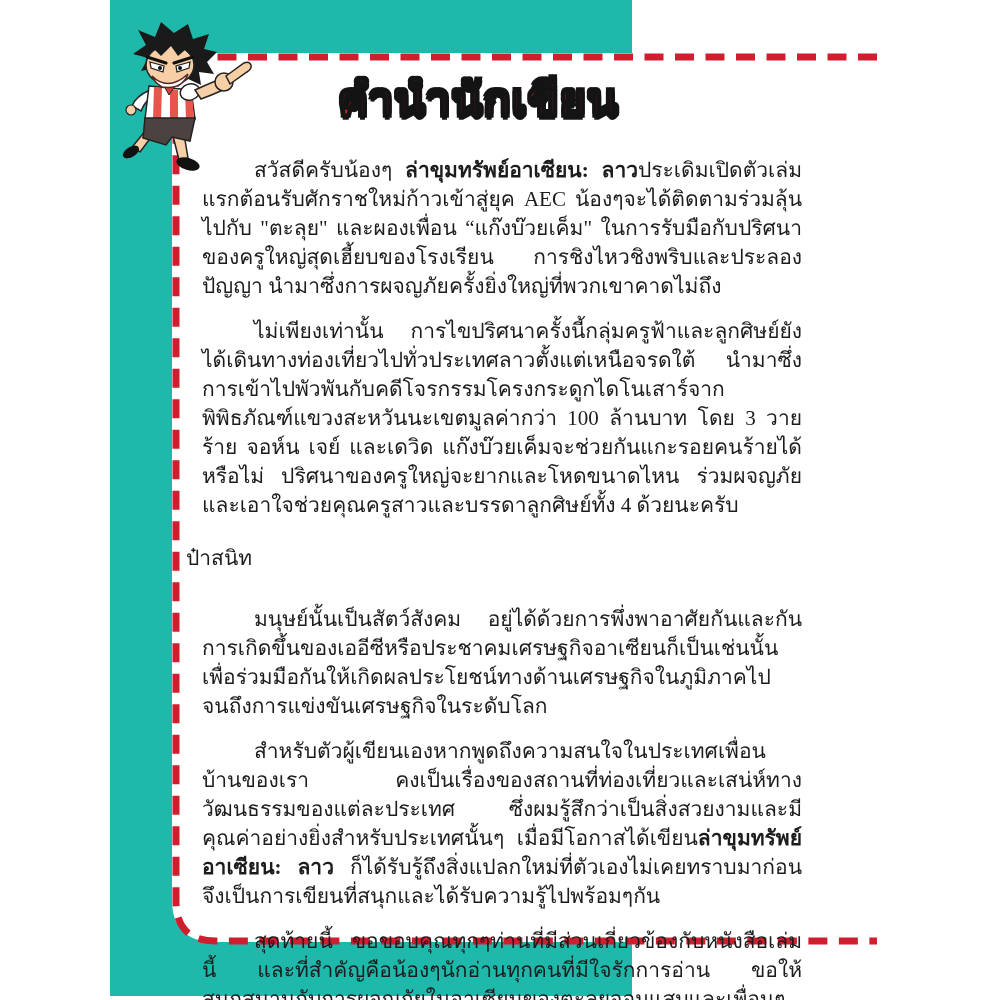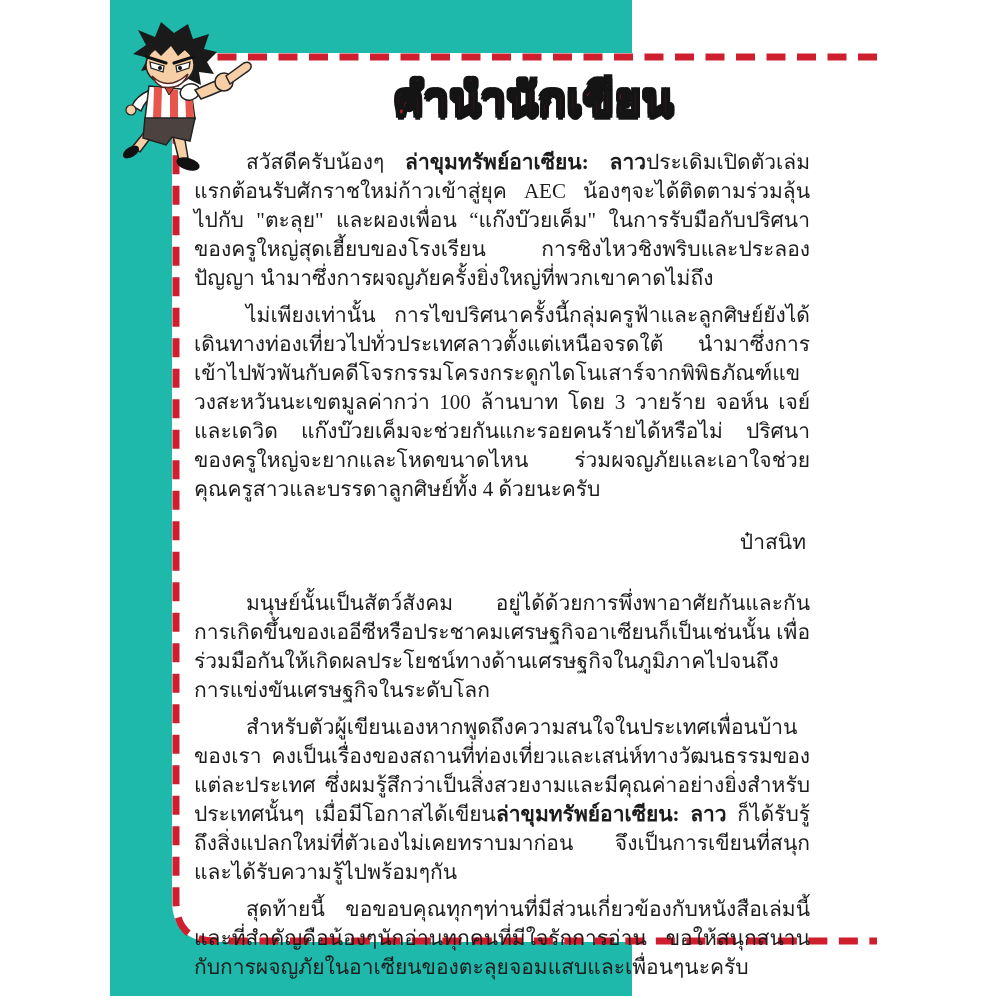--- a/index.html
+++ b/index.html
@@ -14,35 +14,35 @@
   .stage{
     position:relative;width:1000px;height:1000px;overflow:hidden;background:#ffffff;
     font-family:"Liberation Serif","DejaVu Serif",serif;color:var(--ink);
   }
   .bg-svg{position:absolute;left:0;top:0;width:1000px;height:1000px;}
   .teal{fill:var(--teal);}
   .sheet{fill:#ffffff;}
   .dash{fill:none;stroke:var(--dash);stroke-width:7;stroke-dasharray:19 11.5;stroke-linecap:butt;}
   .page-title{
     position:absolute;left:338px;top:72px;width:336px;height:58px;
-    text-align:right;font-family:"DejaVu Sans","Liberation Sans",sans-serif;
+    text-align:left;font-family:"DejaVu Sans","Liberation Sans",sans-serif;
     font-weight:bold;font-size:45px;line-height:56px;letter-spacing:1px;
     color:var(--title-red);
     -webkit-text-stroke:2px var(--title-outline);
     text-shadow:-2px -2px 0 var(--title-outline),2px -2px 0 var(--title-outline),
                 -2px 2px 0 var(--title-outline),2px 2px 0 var(--title-outline),
                 0 4px 0 var(--title-outline);
   }
   .content{
     position:absolute;left:186px;top:140px;width:632px;
     font-size:21px;line-height:29px;
   }
-  .content p{margin:8px;}
+  .content p{margin:16px;}
   .content p.body{text-indent:52px;text-align:justify;}
-  .content p.signature{text-align:right;text-indent:0;margin:24px 12px 32px 0;}
+  .content p.signature{text-indent:0;margin:24px 0 32px 0;}
   .content p.signature:last-child{margin:6px 12px 0 0;}
   .bold{font-weight:bold;}
 </style>
 </head>
 <body>
 
 <div class="stage">
 
   <svg class="bg-svg" viewBox="0 0 1000 1000">
 

